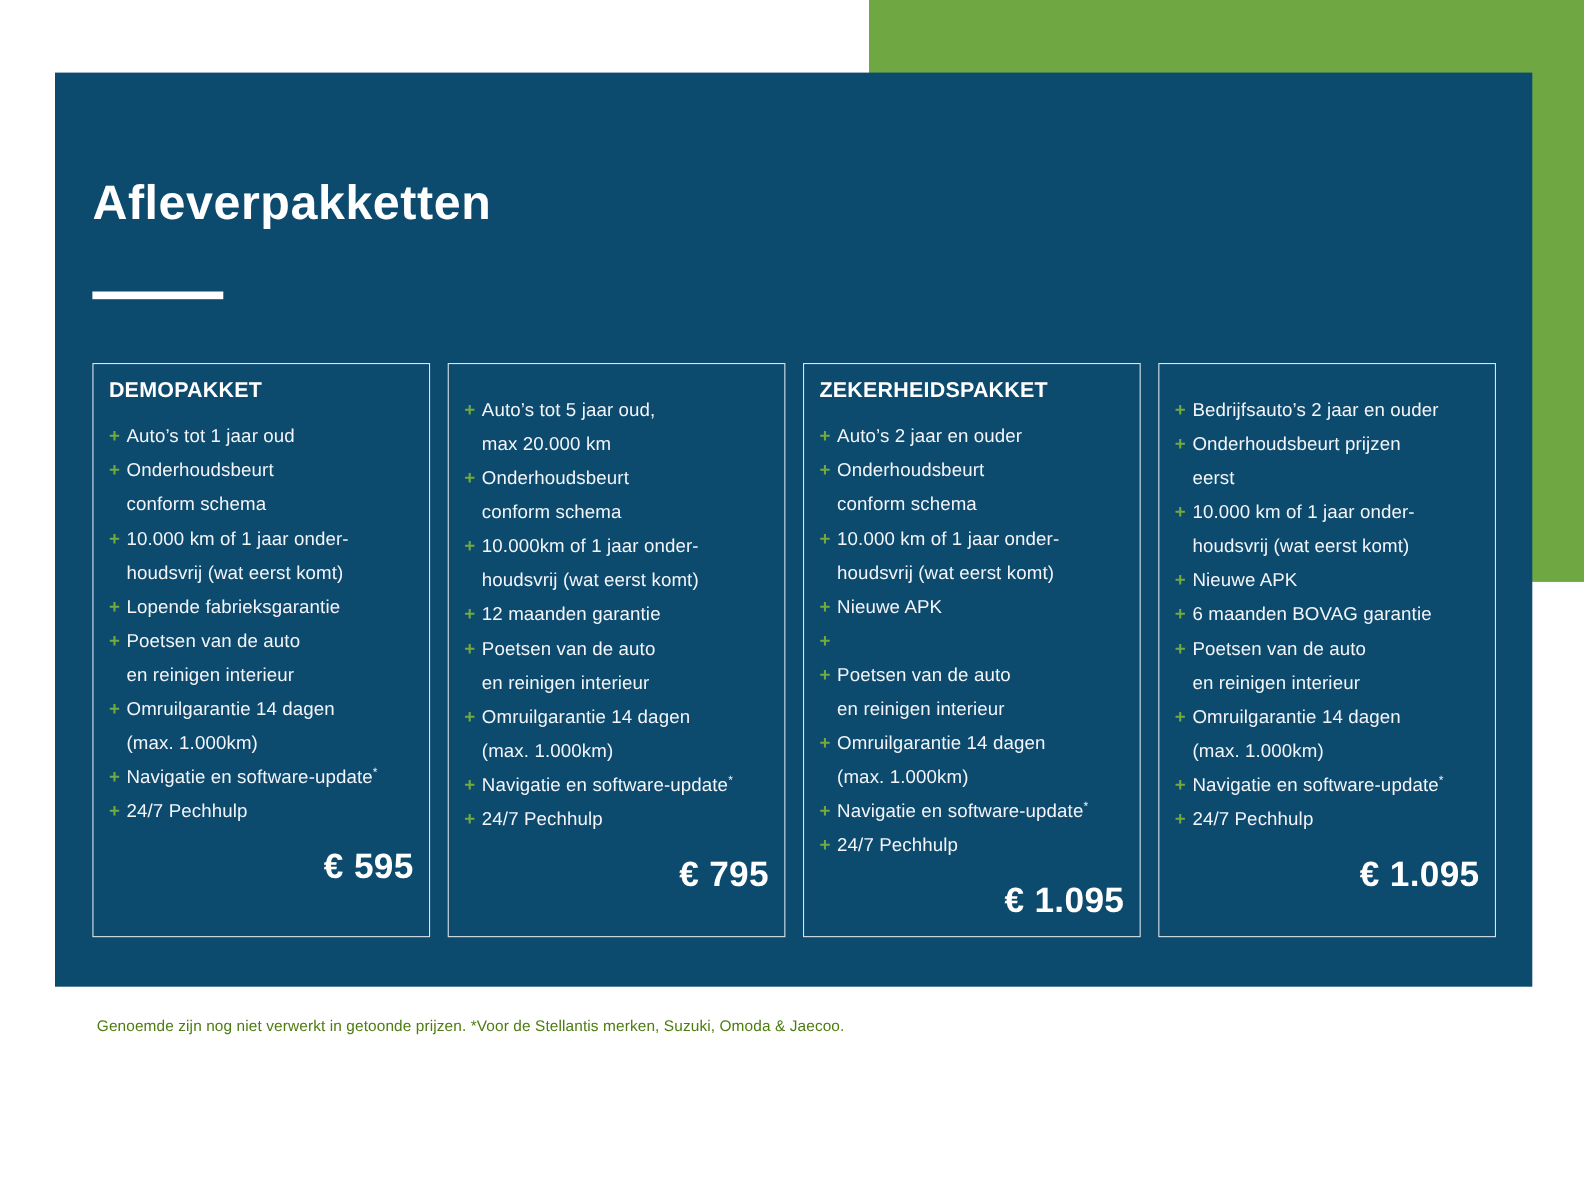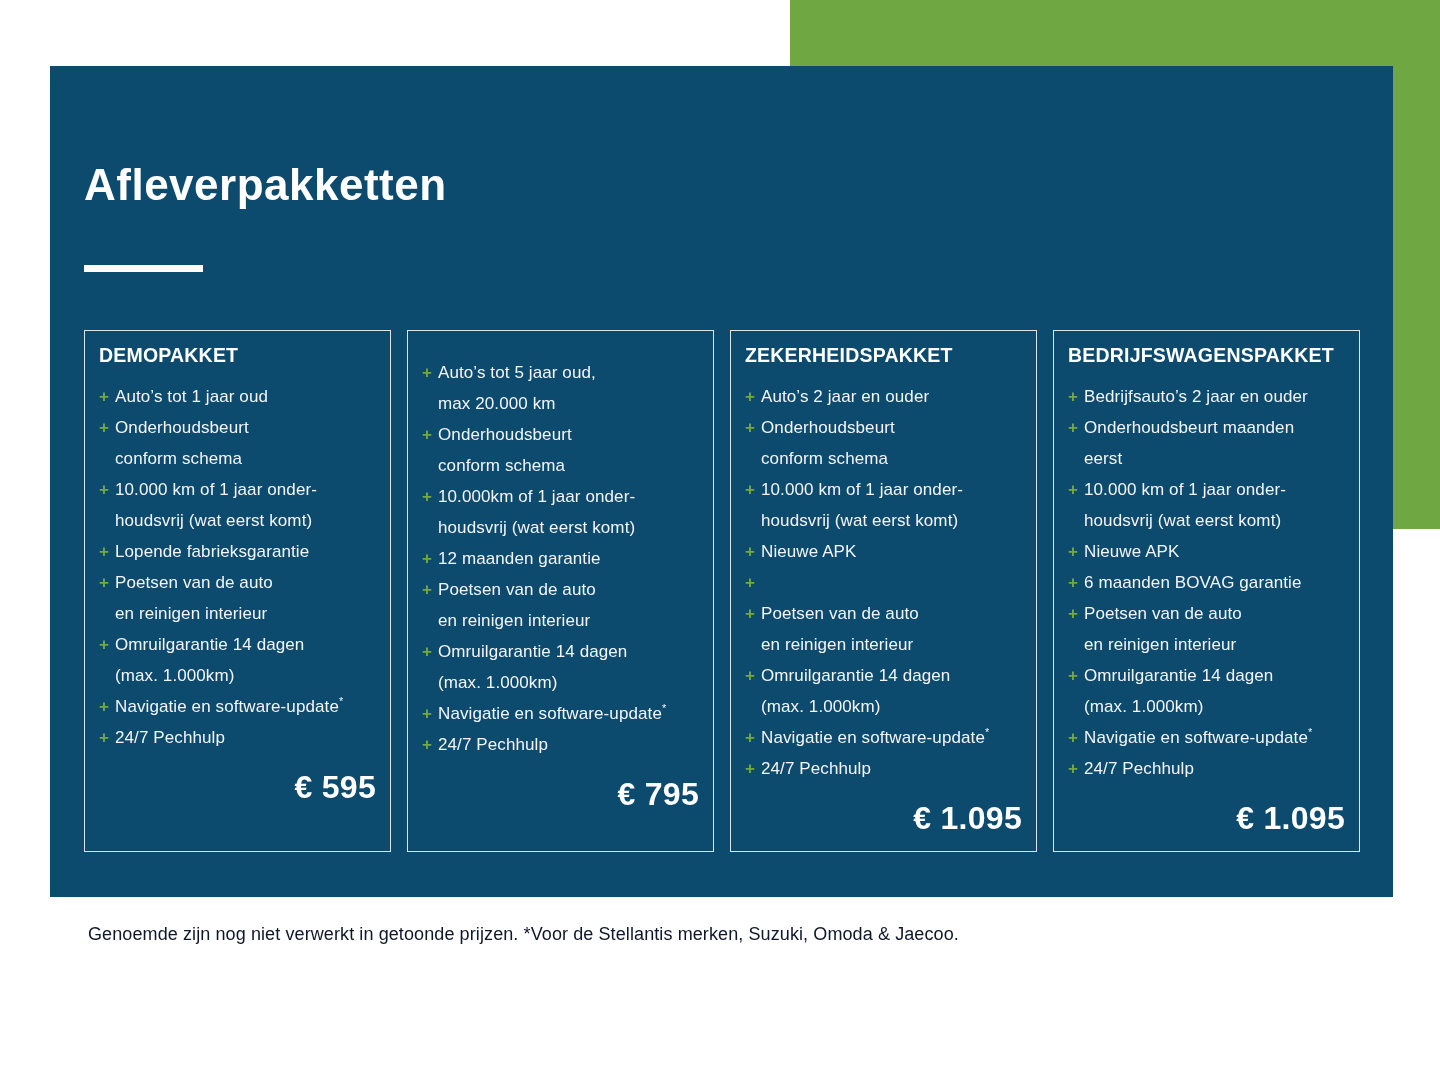--- a/index.html
+++ b/index.html
@@ -89,22 +89,22 @@
     font-size: 32px;
     line-height: 40px;
     font-weight: bold;
     color: #ffffff;
     letter-spacing: 0.3px;
   }
   .footnote {
     position: absolute;
     left: 88px; top: 924px;
     margin: 0;
-    font-size: 18px;
-    color: #0f172a;
+    font-size: 14px;
+    color: #4d7c0f;
     letter-spacing: 0.1px;
   }
 </style>
 </head>
 <body>
 
 <div class="green-block"></div>
 
 <div class="panel">
   <h1 class="title">Afleverpakketten</h1>
@@ -220,29 +220,28 @@
             <span class="feature-text"><span>Navigatie en software-update</span><sup>*</sup></span>
           </li>
           <li>
             <span class="plus">+</span>
             <span class="feature-text"><span>24/7 Pechhulp</span></span>
           </li>
         </ul>
         <div class="price">€ 1.095</div>
       </div>
       <div class="card">
-        <h2>BEDRIJFSWAGENSPAKKET</h2>
         <ul>
           <li>
             <span class="plus">+</span>
             <span class="feature-text"><span>Bedrijfsauto’s 2 jaar en ouder</span></span>
           </li>
           <li>
             <span class="plus">+</span>
-            <span class="feature-text"><span>Onderhoudsbeurt maanden</span><br><span>eerst</span></span>
+            <span class="feature-text"><span>Onderhoudsbeurt prijzen</span><br><span>eerst</span></span>
           </li>
           <li>
             <span class="plus">+</span>
             <span class="feature-text"><span>10.000 km of 1 jaar onder-</span><br><span>houdsvrij (wat eerst komt)</span></span>
           </li>
           <li>
             <span class="plus">+</span>
             <span class="feature-text"><span>Nieuwe APK</span></span>
           </li>
           <li>

